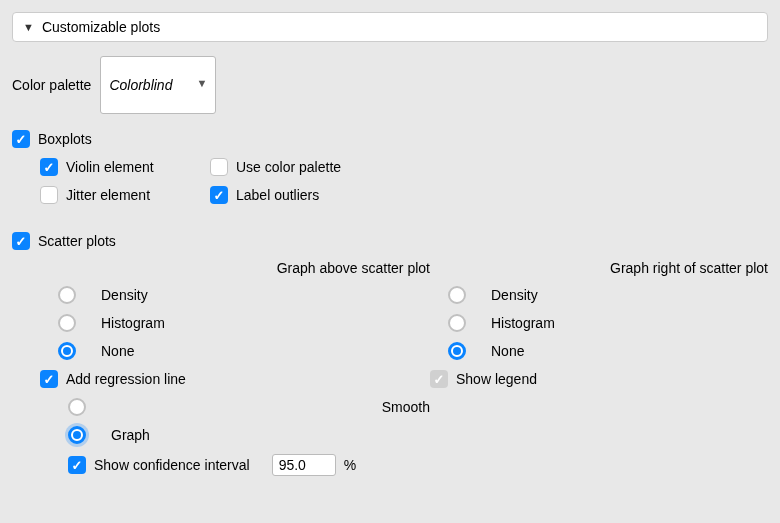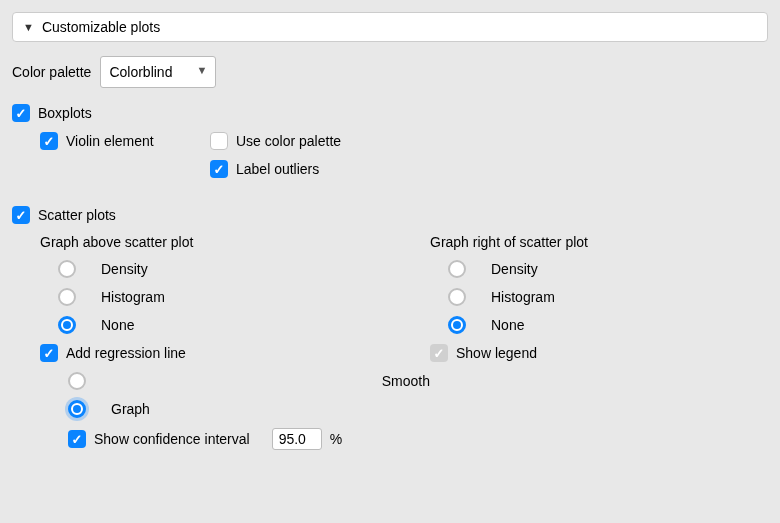--- a/index.html
+++ b/index.html
@@ -31,22 +31,23 @@
     align-items: center;
     gap: 9px;
     margin-bottom: 16px;
   }
   .select-wrap {
     display: inline-flex;
     align-items: flex-start;
     background: #fff;
     border: 1px solid #bbb;
     border-radius: 3px;
-    padding: 7px 8px;
+    padding: 20px 8px;
     gap: 24px;
+    font-style: italic;
   }
   .select-wrap .caret {
     font-size: 11px;
     color: #555;
   }
   .section { margin-bottom: 18px; }
   .check-row {
     display: flex;
     align-items: center;
     gap: 8px;
@@ -86,20 +87,21 @@
   .columns {
     display: flex;
     margin-left: 28px;
     gap: 0;
   }
   .col { }
   .col.left { width: 390px; }
   .col.right { flex: 1; }
   .col-head {
     margin-bottom: 10px;
+    text-align: right;
   }
   .radio-row {
     display: flex;
     align-items: center;
     gap: 25px;
     margin-bottom: 10px;
     margin-left: 18px;
   }
   .radio {
     width: 18px; height: 18px;
@@ -122,21 +124,21 @@
     width: 8px; height: 8px;
     background: #0a84ff;
     border-radius: 50%;
   }
   .disabled-text { color: #000000; }
   .num-input {
     background: #fff;
     border: 1px solid #bbb;
     border-radius: 3px;
     padding: 2px 6px;
-    width: 50px;
+    width: 64px;
     text-align: left;
   }
 </style>
 </head>
 <body>
 
 <div class="panel-header">
   <span class="tri-down">▼</span>
   <span>Customizable plots</span>
 </div>
@@ -156,20 +158,24 @@
       </span>
     <span>Boxplots</span>
   </div>
   <div class="subgrid">
     <div class="subcol">
       <div class="check-row">
         <span class="checkbox checked">
             <span class="tick">✓</span>
           </span>
         <span>Violin element</span>
+      </div>
+      <div class="check-row">
+        <span class="checkbox unchecked"></span>
+        <span>Jitter element</span>
       </div>
     </div>
     <div class="subcol">
       <div class="check-row">
         <span class="checkbox unchecked"></span>
         <span>Use color palette</span>
       </div>
       <div class="check-row">
         <span class="checkbox checked">
             <span class="tick">✓</span>

